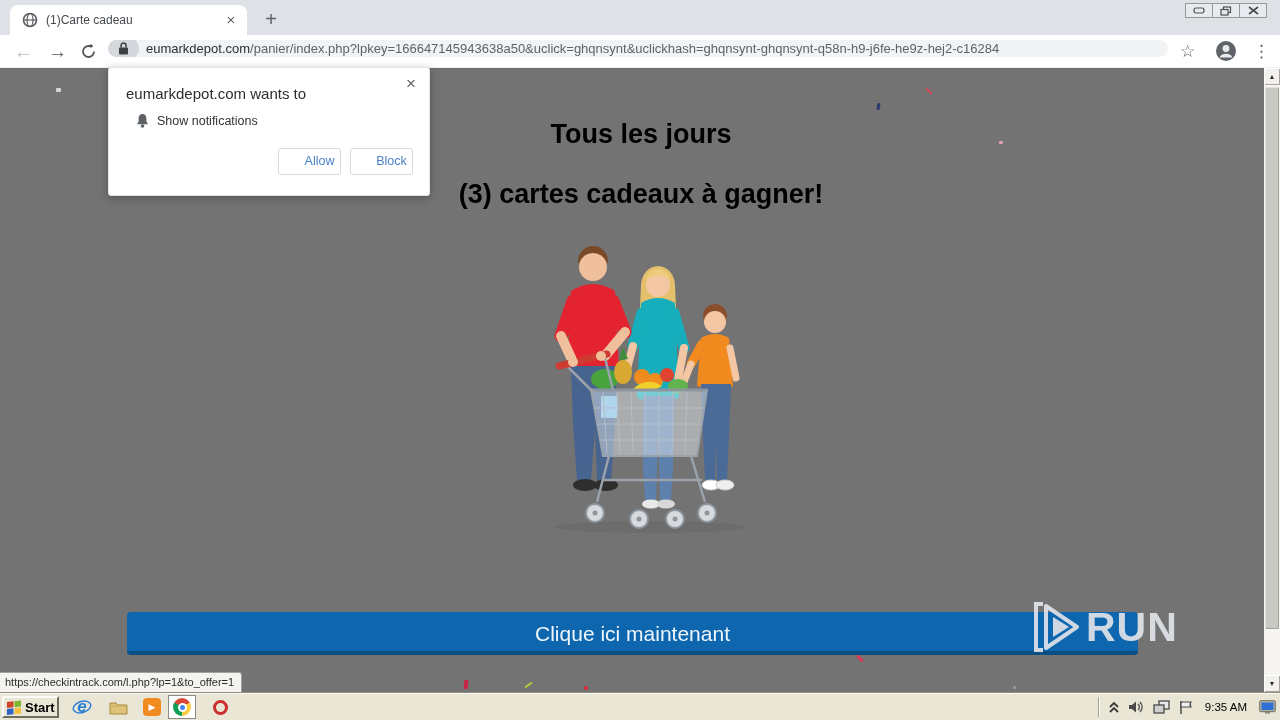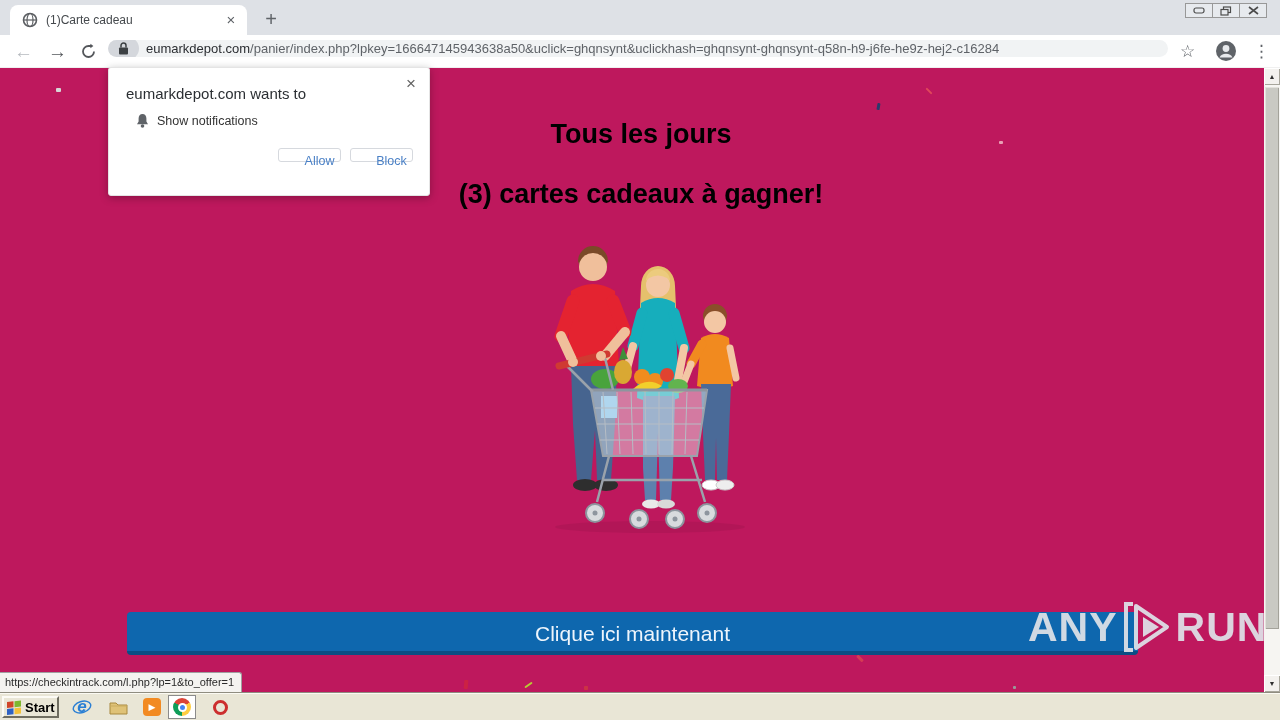--- a/index.html
+++ b/index.html
@@ -1,17 +1,17 @@
 <!DOCTYPE html>
 <html><head>
 <meta charset="utf-8">
 <style>
   * { margin:0; padding:0; box-sizing:border-box; }
   body { font-family:"Liberation Sans", sans-serif; background:#444; }
-  #screen { position:relative; width:1280px; height:720px; background:#be185d; overflow:hidden; }
+  #screen { position:relative; width:1280px; height:720px; background:#737373; overflow:hidden; }
 
   
   .tabstrip { position:absolute; left:0; top:0; width:1280px; height:35px; background:#dee1e6; }
   .tab { position:absolute; left:10px; top:5px; width:237px; height:30px; background:#fff;
          border-radius:8px 8px 0 0; display:flex; align-items:center; }
   .tab-favicon { margin-left:12px; width:16px; height:16px; flex:0 0 16px; }
   .tab-title { margin-left:8px; font-size:12px; color:#45494d; white-space:nowrap; overflow:hidden; flex:1; }
   .tab-close { width:18px; height:18px; margin-right:7px; text-align:center; line-height:17px;
                font-size:15px; color:#5f6368; border-radius:50%; }
   .newtab-btn { position:absolute; left:259px; top:8px; width:24px; height:24px; text-align:center;
@@ -37,21 +37,21 @@
   .avatar-btn { position:absolute; left:1215px; top:5px; }
   .menu-btn { position:absolute; left:1253px; top:0; font-size:17px; line-height:33px; color:#5f6368; }
 
   
   .perm-dialog { position:absolute; left:108px; top:67px; width:322px; height:129px; background:#fff;
                  border:1px solid #e4e4e4; border-radius:3px; box-shadow:0 2px 8px rgba(0,0,0,.28); z-index:10; }
   .perm-close { position:absolute; right:10px; top:6px; font-size:17px; color:#636363; width:16px; text-align:center; }
   .perm-title { position:absolute; left:17px; top:17px; font-size:15px; color:#2b2f33; }
   .perm-bell { position:absolute; left:26px; top:45px; }
   .perm-text { position:absolute; left:48px; top:46px; font-size:12.5px; color:#333; }
-  .perm-btn { position:absolute; top:80px; width:63px; height:14px; background:#fff; border:1px solid #d6d9de;
+  .perm-btn { position:absolute; top:80px; width:63px; height:27px; background:#fff; border:1px solid #d6d9de;
               border-radius:3px; font-size:12.5px; color:#4a80c6; text-align:center; line-height:25px;padding-left:20px; }
   .perm-allow { left:169px; } .perm-block { left:241px; }
 
   
   .heading { position:absolute; left:0; width:1264px; text-align:center; font-weight:bold;
              font-size:27px; color:#000;padding-left:18px; }
   .h1 { top:119px; } .h2 { top:179px; }
   .hero { position:absolute; left:545px; top:228px; }
   .cta-line { position:absolute; left:0; top:557px; width:1264px; text-align:center; font-size:13.5px; color:#000; }
   .cta-line b { font-weight:bold; }
@@ -259,21 +259,20 @@
         <circle cx="94" cy="291" r="2.5"></circle>
       <circle cx="130" cy="291" r="2.5"></circle>
         <circle cx="162" cy="285" r="2.5"></circle>
     </g>
   </svg>
 
 
   <div class="big-btn">Clique ici maintenant</div>
 
   <div class="watermark">
-    <span>ANY</span>
     <svg width="56" height="56" viewBox="0 0 56 56">
       <path d="M14 5 L7 5 L7 51 L14 51" fill="none" stroke="#dfe2e8" stroke-width="4"></path>
       <path d="M17 7 L48 28 L17 49 Z" fill="none" stroke="#dfe2e8" stroke-width="4" stroke-linejoin="round"></path>
       <path d="M24 18 L40 28 L24 38 Z" fill="#dfe2e8"></path>
     </svg>
     <span>RUN</span>
   </div>
 
   <div class="status-bubble">https://checkintrack.com/l.php?lp=1&amp;to_offer=1</div>
 
@@ -323,15 +322,39 @@
       <span class="wmp-sq">▶</span>
     </div>
     <div class="chrome-box">
       <span class="chrome-logo">
           <span class="chrome-inner"></span>
         </span>
     </div>
     <div class="taskicon ti-opera">
       <span class="opera-o"></span>
     </div>
+    <div class="tray">
+      <span class="tray-divider"></span>
+      <svg width="10" height="12" viewBox="0 0 10 12">
+        <path d="M1 6 L5 2 L9 6 M1 11 L5 7 L9 11" fill="none" stroke="#3a3a3a" stroke-width="1.8"></path>
+      </svg>
+      <svg width="16" height="14" viewBox="0 0 16 14">
+        <path d="M1 5 H4 L8 1.5 V12.5 L4 9 H1 Z" fill="#4a4a4a"></path>
+        <path d="M10 4 a4 4 0 0 1 0 6 M12 2 a7 7 0 0 1 0 10" fill="none" stroke="#4a4a4a" stroke-width="1.3"></path>
+      </svg>
+      <svg width="17" height="15" viewBox="0 0 17 15">
+        <rect x="6" y="1" width="10" height="8" fill="#e8e8e8" stroke="#4a4a4a" stroke-width="1.3"></rect>
+        <rect x="1" y="5" width="10" height="8" fill="#cfcfcf" stroke="#4a4a4a" stroke-width="1.3"></rect>
+      </svg>
+      <svg width="14" height="15" viewBox="0 0 14 15">
+        <path d="M2 1 V14" stroke="#4a4a4a" stroke-width="1.5"></path>
+        <path d="M2 2 L12 2 Q10 4.5 12 7 L2 7 Z" fill="#f0f0f0" stroke="#4a4a4a" stroke-width="1.2"></path>
+      </svg>
+      <span class="tray-clock">9:35 AM</span>
+      <svg width="17" height="14" viewBox="0 0 17 14">
+        <rect x="0.7" y="0.7" width="15.6" height="11" rx="1" fill="#b8b4a4" stroke="#6f6d60"></rect>
+        <rect x="2.5" y="2.5" width="12" height="7.5" fill="#2f6fd6"></rect>
+        <rect x="6" y="12" width="5" height="1.6" fill="#8f8d80"></rect>
+      </svg>
+    </div>
   </div>
 
 </div>
 
 </body></html>

